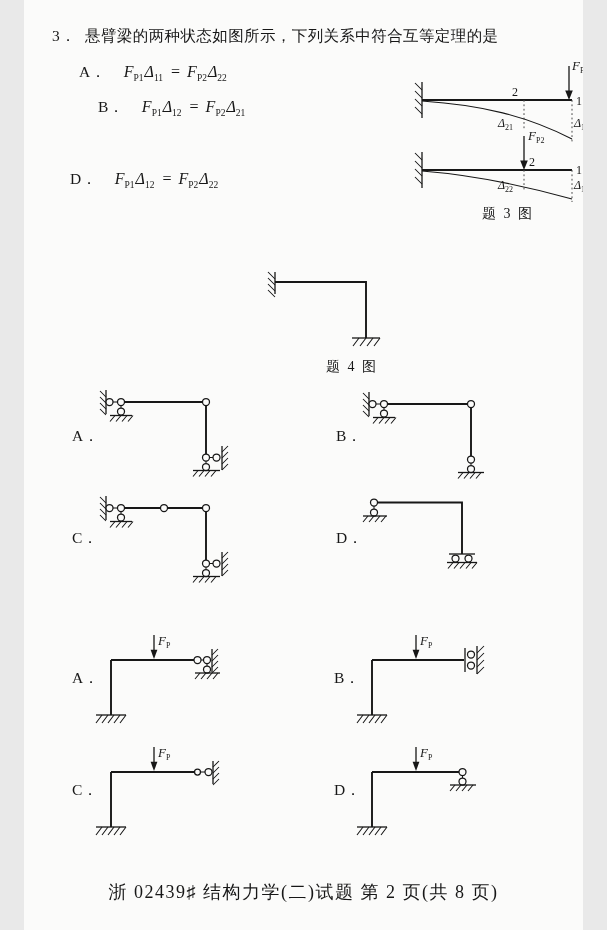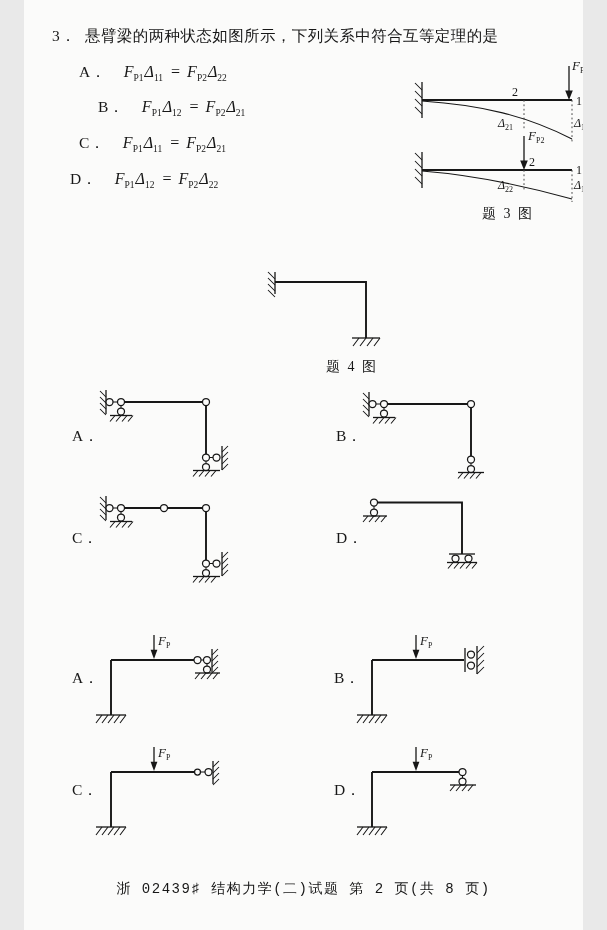--- a/index.html
+++ b/index.html
@@ -13,21 +13,21 @@
   .stem { font-size:15.5px; letter-spacing:0.4px; white-space:nowrap; }
   .qnum { display:inline-block; margin-right:9px; }
   .em { font-style:italic; }
   .opt-row { position:absolute; white-space:nowrap; }
   .opt-label { font-size:15.5px; display:inline-block; margin-right:18px; }
   .letter-label { position:absolute; font-size:15.5px; }
   .formula { font-size:16px;text-align:center; }
   .formula .v { font-style:italic; }
   .formula sub { font-size:9.5px; margin-right:1px; letter-spacing:0; }
   .formula .eq { margin:0 7px; font-style:normal; }
-  .footer { position:absolute; left:0; right:0; text-align:center; font-size:14px; letter-spacing:1.5px;font-family:Liberation Mono, monospace; }
+  .footer { position:absolute; left:0; right:0; text-align:center; font-size:18px; letter-spacing:1.5px; }
   svg.fig { position:absolute; overflow:visible; }
   svg text { font-family:"Liberation Serif","DejaVu Serif",serif; fill:#171717; }
   .s  { stroke:#171717; fill:none; stroke-width:1.3; stroke-linecap:butt; }
   .member { stroke-width:1.9; }
   .thin { stroke-width:1.05; }
   .hatch { stroke-width:1.05; }
   .dash { stroke:#4a4a4a; stroke-width:1; stroke-dasharray:1.8,2.6; fill:none; }
   .hinge { fill:#fbfbfa; stroke:#171717; stroke-width:1.25; }
   .ink { fill:#171717; stroke:none; }
   .cap { font-size:14px; letter-spacing:2px; }
@@ -39,23 +39,20 @@
 
   <div class="abs stem" style="left:28px; top:26px;">
     <span class="qnum">3．</span><span>悬臂梁的两种状态如图所示，下列关系中符合互等定理的是</span>
   </div>
 
   <div class="opt-row" style="left:55px; top:62px;">
     <span class="opt-label">A．</span><span class="formula"><span class="v">F</span><sub>P1</sub><span class="v">Δ</span><sub>11</sub><span class="eq">=</span><span class="v">F</span><sub>P2</sub><span class="v">Δ</span><sub>22</sub></span>
   </div>
   <div class="opt-row" style="left:59px; top:97px;margin-left:15px;">
     <span class="opt-label">B．</span><span class="formula"><span class="v">F</span><sub>P1</sub><span class="v">Δ</span><sub>12</sub><span class="eq">=</span><span class="v">F</span><sub>P2</sub><span class="v">Δ</span><sub>21</sub></span>
-  </div>
-  <div class="opt-row" style="left:55px; top:133px;">
-    <span class="opt-label">C．</span><span class="formula"><span class="v">F</span><sub>P1</sub><span class="v">Δ</span><sub>11</sub><span class="eq">=</span><span class="v">F</span><sub>P2</sub><span class="v">Δ</span><sub>21</sub></span>
   </div>
   <div class="opt-row" style="left:46px; top:169px;">
     <span class="opt-label">D．</span><span class="formula"><span class="v">F</span><sub>P1</sub><span class="v">Δ</span><sub>12</sub><span class="eq">=</span><span class="v">F</span><sub>P2</sub><span class="v">Δ</span><sub>22</sub></span>
   </div>
 
   <svg class="fig" style="left:388px; top:52px;" width="215" height="172" viewBox="0 0 215 172">
     <g>
       <g>
         <path class="s" d="M10,30 V66"></path>
         <path class="s hatch" d="M10,38 l-7,-7 M10,46 l-7,-7 M10,54 l-7,-7 M10,62 l-7,-7"></path>

